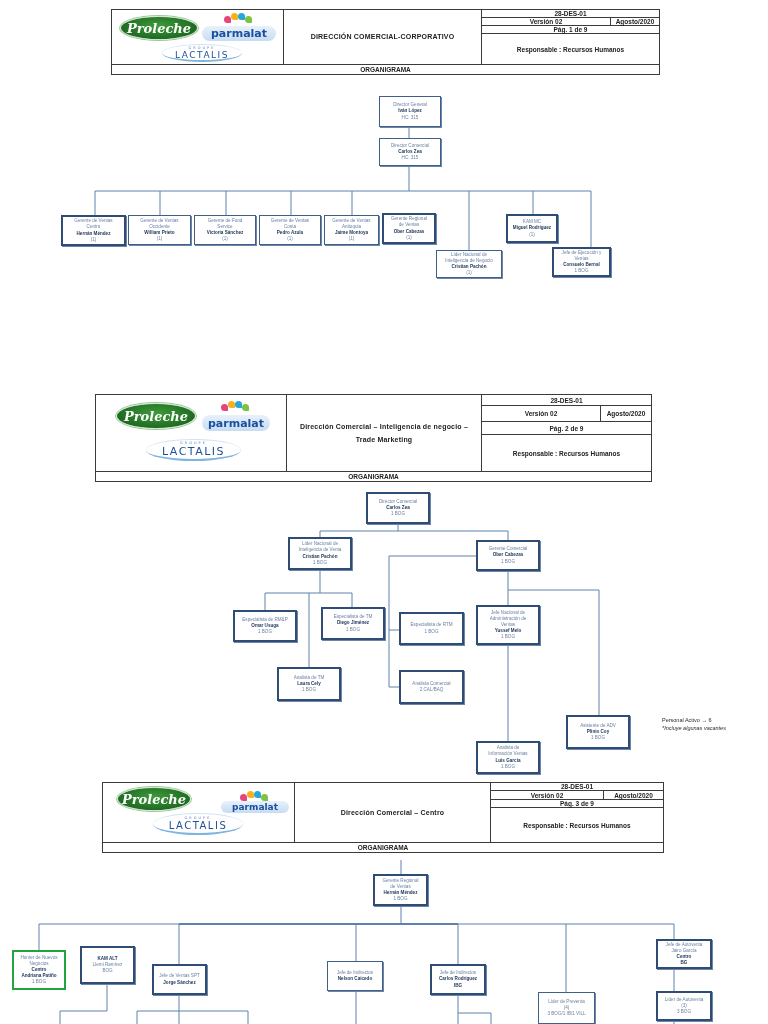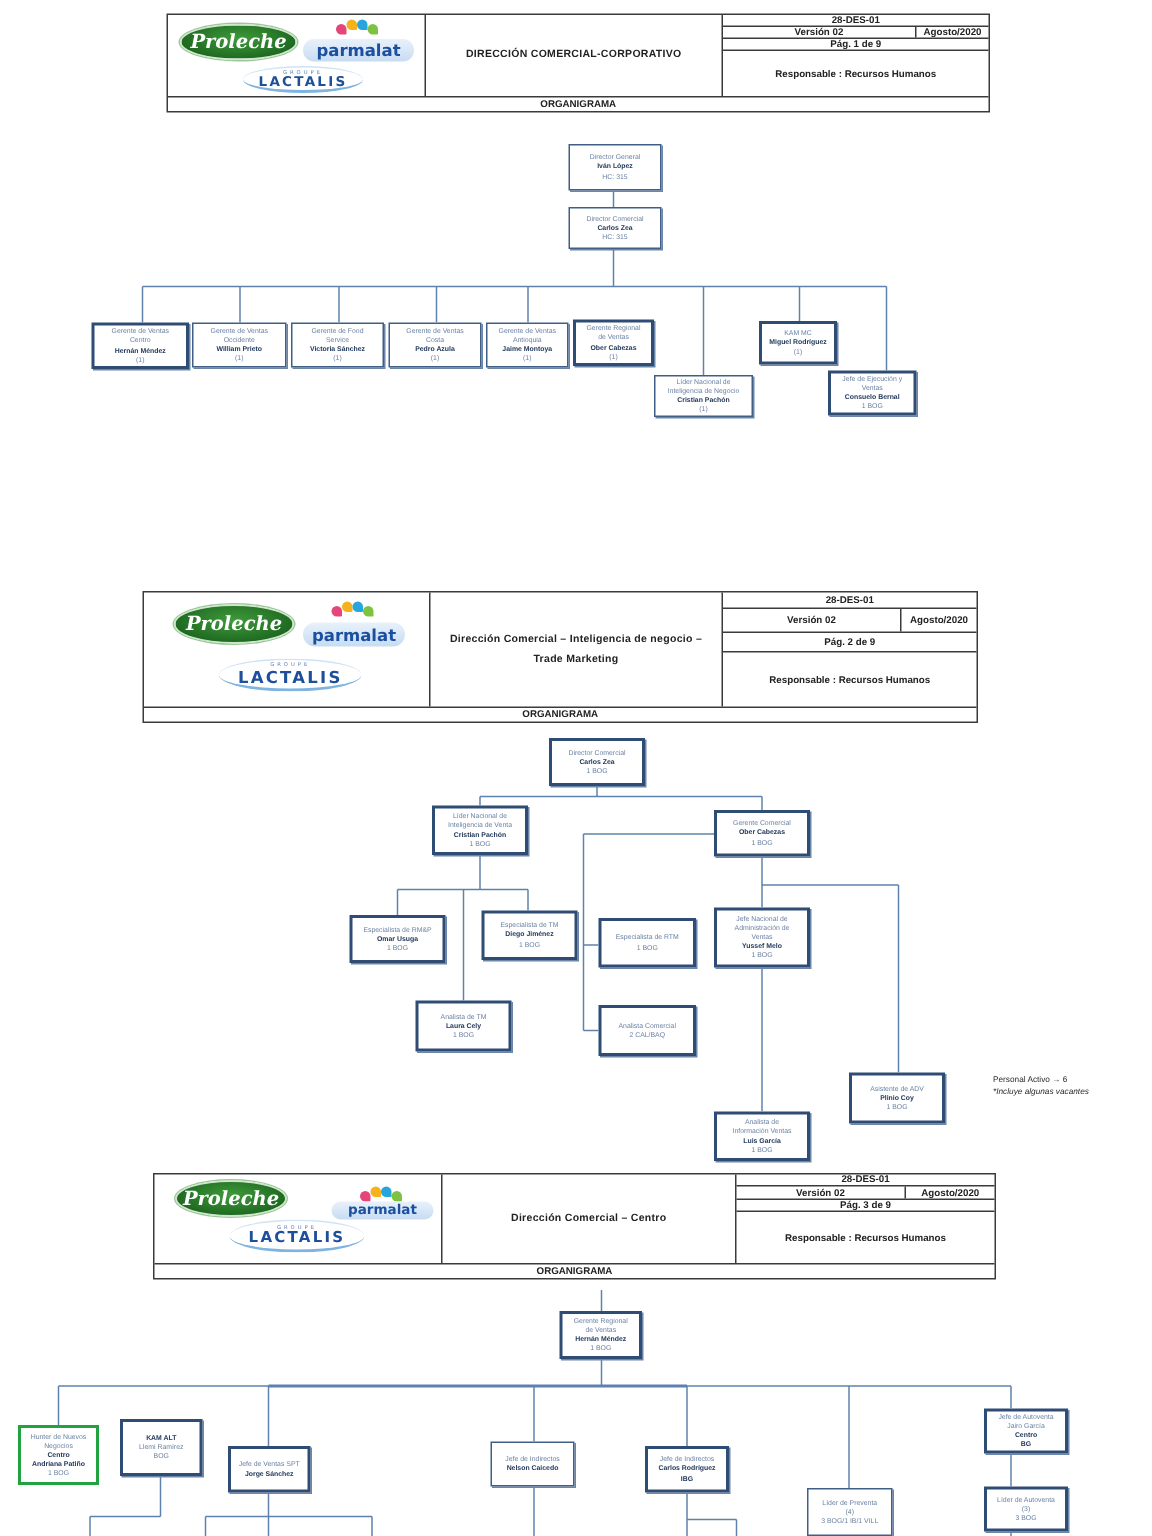--- a/index.html
+++ b/index.html
@@ -30,21 +30,21 @@
      display: flex; align-items: center; justify-content: center; border: 1px solid #cfe6cc; box-shadow: 0 0 0 1px #9cc79a; }
   .parmalat { position: absolute; }
   .parmalat .flower { position: absolute; left: 50%; top: 0; transform: translateX(-50%); width: 34px; height: 12px; }
   .parmalat .flower span { position: absolute; width: 7px; height: 7px; border-radius: 50% 50% 10% 50%; }
   .parmalat .pill { position: absolute; left: 0; right: 0; bottom: 0; border-radius: 10px;
      background: linear-gradient(#e8f1fb, #c7dcf2); color: #1b4fa0; font-weight: bold;
      display: flex; align-items: center; justify-content: center; font-family: "DejaVu Sans", sans-serif; }
   .lactalis { position: absolute; border-radius: 50%; border-bottom: 2px solid #7fb3e0; border-top: 1px solid #cfe3f5;
      color: #1d4f9a; font-family: "DejaVu Sans", sans-serif; display: flex; flex-direction: column; align-items: center; justify-content: center; }
   .lactalis .groupe { font-size: 3.5px; letter-spacing: 2px; color: #5a7fb5; }
-  .lactalis .name { font-weight: bold; letter-spacing: 1.5px; }
+  .lactalis .name { font-weight: normal; letter-spacing: 1.5px; }
 
   
   svg.lines { position: absolute; left: 0; top: 0; overflow: visible; }
   .node { position: absolute; background: #fff; border: 1.5px solid #3f5f87; box-shadow: 1px 1px 0 #6b86a8;
      display: flex; flex-direction: column; align-items: center; justify-content: center; text-align: center;
      font-size: 4.6px; line-height: 1.35; color: #5b7498; padding: 1px 2px; }
   .node.thick { border-width: 2px; border-color: #2f4d74; }
   .node.green { border: 2px solid #21a340; box-shadow: none; }
   .node .role { color: #6b82a3; }
   .node .name { font-weight: bold; color: #23395b; }

